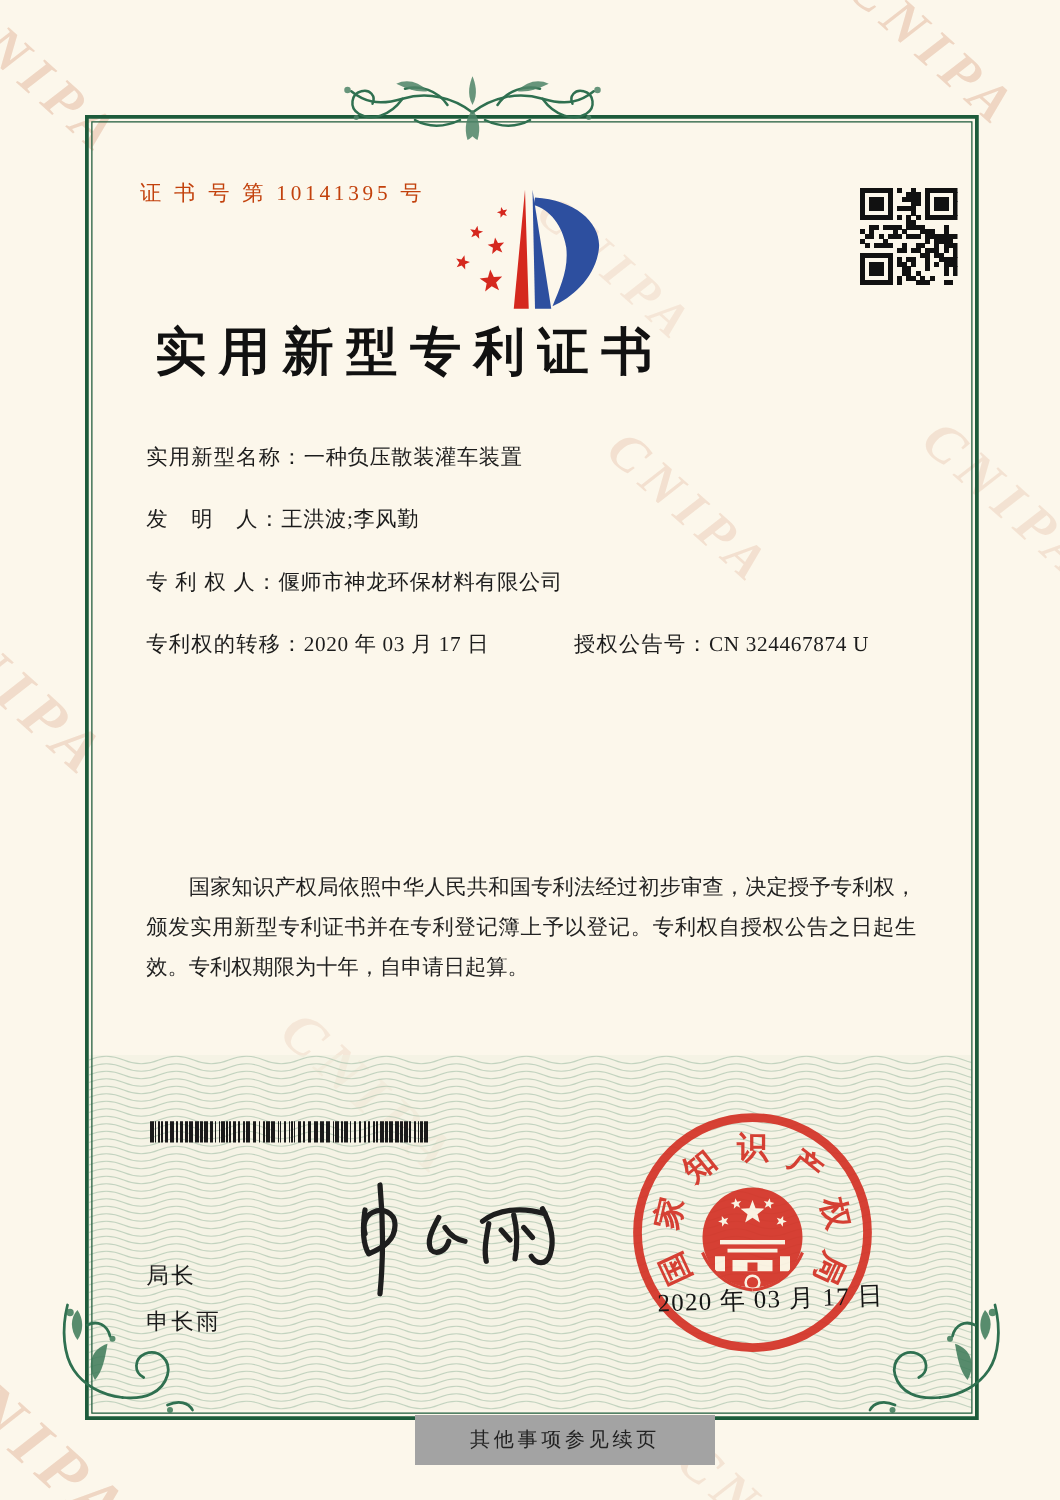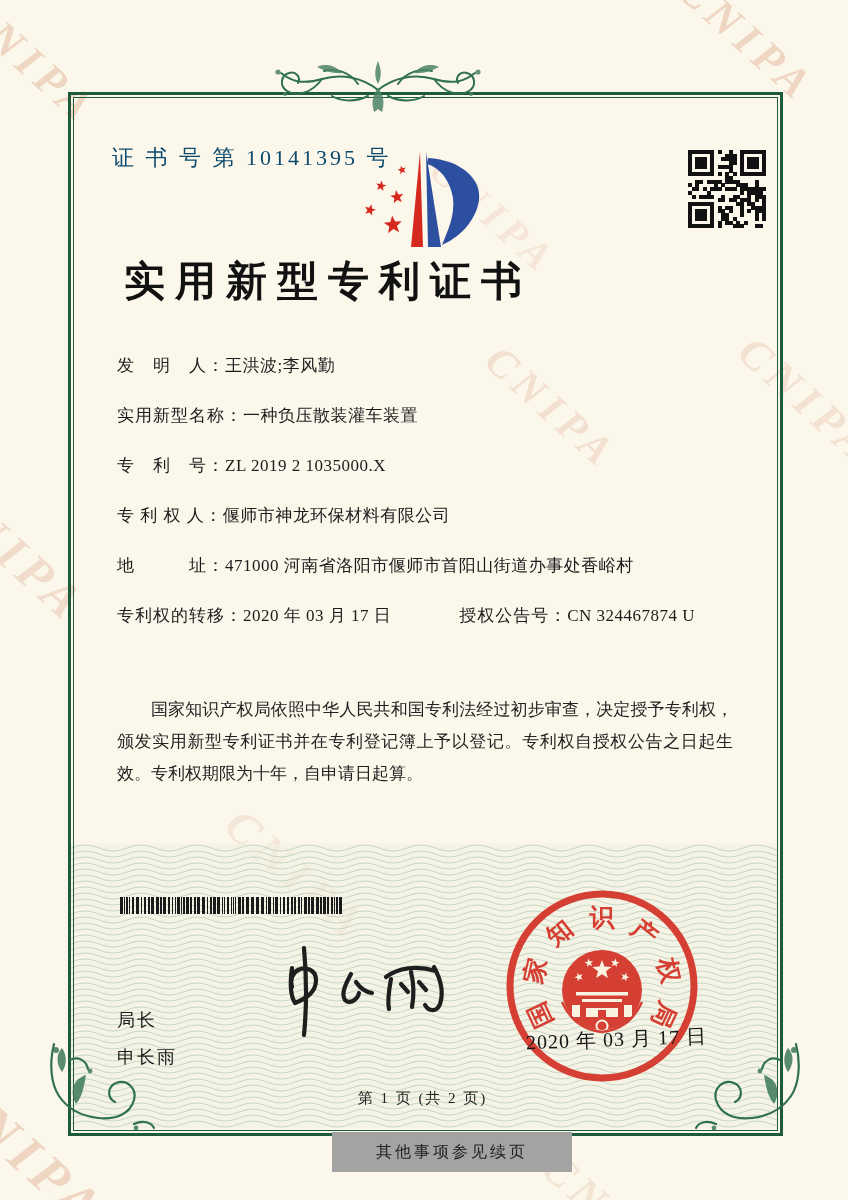--- a/index.html
+++ b/index.html
@@ -32,21 +32,21 @@
   .frame-inner{position:absolute; left:2px; top:2px; right:2px; bottom:2px; border:1px solid #1d5b3b;}
   .ornament-top{position:absolute; left:228px; top:58px; z-index:3;}
   .ornament-corner{position:absolute; z-index:3;}
   .oc-left{left:44px; top:1042px;}
   .oc-right{left:694px; top:1042px; transform:scaleX(-1);}
   
   .waves{position:absolute; left:71px; top:844px; z-index:1;}
   
   .cert-no{
     position:absolute; left:112px; top:143px; z-index:3;
-    font-size:22px; letter-spacing:3px; color:#0c4a6e;
+    font-size:17px; letter-spacing:3px; color:#c2410c;
   }
   .logo{position:absolute; left:358px; top:144px; z-index:3;}
   .qr{position:absolute; left:688px; top:150px; z-index:3;}
   .title{
     position:absolute; left:124px; top:254px; width:600px; z-index:3;
     text-align:left; font-size:41px; font-weight:600; letter-spacing:10px; color:#111;
   }
   
   .fields{position:absolute; left:117px; top:354px; width:618px; z-index:3; font-size:17px;}
   .frow{margin-bottom:27px; line-height:23px; white-space:nowrap;}
@@ -443,33 +443,27 @@
       <rect x="48.29" y="74.29" width="4" height="4" fill="#111"></rect>
       <rect x="52.00" y="74.29" width="4" height="4" fill="#111"></rect>
       <rect x="66.86" y="74.29" width="4" height="4" fill="#111"></rect>
       <rect x="70.57" y="74.29" width="4" height="4" fill="#111"></rect>
     </svg>
 
   <div class="title">实用新型专利证书</div>
 
   <div class="fields">
     <div class="frow">
+      <span class="lab">实用新型名称：</span><span class="val">一种负压散装灌车装置</span>
+    </div>
+    <div class="frow">
       <span class="lab">发　明　人：</span><span class="val">王洪波;李风勤</span>
     </div>
     <div class="frow">
-      <span class="lab">实用新型名称：</span><span class="val">一种负压散装灌车装置</span>
-    </div>
-    <div class="frow">
-      <span class="lab">专　利　号：</span><span class="val">ZL 2019 2 1035000.X</span>
-    </div>
-    <div class="frow">
       <span class="lab">专 利 权 人：</span><span class="val">偃师市神龙环保材料有限公司</span>
-    </div>
-    <div class="frow">
-      <span class="lab">地　　　址：</span><span class="val">471000 河南省洛阳市偃师市首阳山街道办事处香峪村</span>
     </div>
     <div class="frow">
       <span class="cell1">
         <span class="lab">专利权的转移：</span><span class="val">2020 年 03 月 17 日</span>
       </span><span>
         <span class="lab">授权公告号：</span><span class="val">CN 324467874 U</span>
       </span>
     </div>
   </div>
 
@@ -588,18 +582,17 @@
         <rect x="84" y="124" width="32" height="9"></rect>
       </g>
       <rect x="96" y="126" width="8" height="7" fill="#d43327"></rect>
       <circle cx="100" cy="142" r="5.5" fill="none" stroke="#fbf3e2" stroke-width="2"></circle>
       <path d="M60,118 C68,136 82,146 100,148" fill="none" stroke="#d43327" stroke-width="2.5"></path>
       <path d="M140,118 C132,136 118,146 100,148" fill="none" stroke="#d43327" stroke-width="2.5"></path>
     </g>
   </svg>
   <div class="seal-date">2020 年 03 月 17 日</div>
 
-  <div class="pageno">第 1 页 (共 2 页)</div>
   <div class="note-box">
     <span>其他事项参见续页</span>
   </div>
 
 </div>
 
 </body></html>

